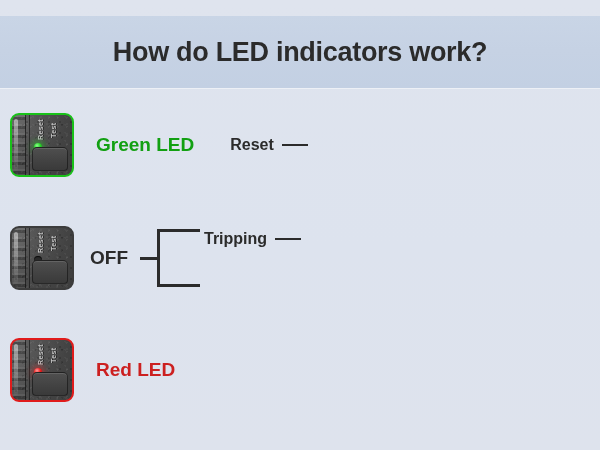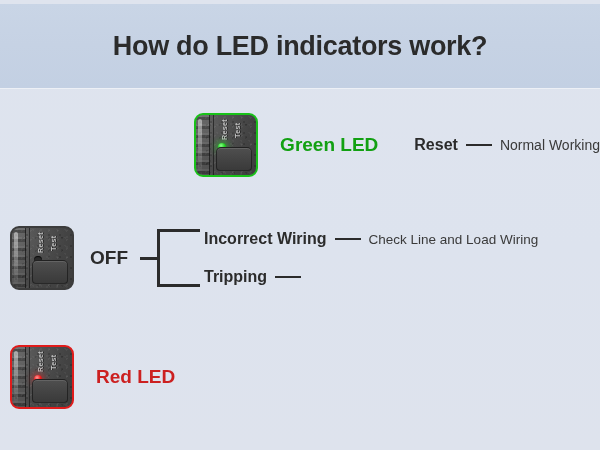--- a/index.html
+++ b/index.html
@@ -17,23 +17,23 @@
     position: relative;
     width: 600px;
     height: 450px;
     background: linear-gradient(180deg, #dfe4ee 0%, #dde3ee 55%, #dee3ed 100%);
   }
 
   
   .header {
     position: absolute;
     left: 0;
-    top: 4px;
+    top: 16px;
     width: 600px;
-    height: 84px;
+    height: 72px;
     background: linear-gradient(180deg, #c9d5e6 0%, #c6d2e4 48%, #c3d0e3 100%);
     display: flex;
     align-items: center;
     justify-content: center;
     box-shadow: 0 1px 0 rgba(255,255,255,0.45);
   }
   .header-title {
     font-size: 27px;
     font-weight: bold;
     color: #2b2b2b;
@@ -43,23 +43,23 @@
 
   
   .row {
     position: absolute;
     left: 0;
     width: 600px;
     height: 90px;
     display: flex;
     align-items: center;
   }
-  #row-green { top: 100px; justify-content: flex-end; }
+  #row-green { top: 100px; }
   #row-off   { top: 213px; }
-  #row-red   { top: 332px; }
+  #row-red   { top: 325px; }
 
   
   .device {
     position: relative;
     width: 64px;
     height: 64px;
     margin-left: 10px;
     border-radius: 9px;
     border: 2px solid #4a4a4a;
     box-sizing: border-box;
@@ -284,21 +284,20 @@
       <div class="dev-legend test">Test</div>
       <div class="dev-led green"></div>
       <div class="dev-panel"></div>
     </div>
 
     <div class="state-label state-green">Green LED</div>
 
     <div class="detail" id="green-detail">
       <span class="detail-term">Reset</span>
       <span class="detail-dash"></span>
-      <span class="detail-desc">Normal Working</span>
     </div>
   </div>
 
   <div class="row" id="row-off">
 
     <div class="device off-border">
       <div class="dev-strip">
         <div class="dev-strip-gloss"></div>
       </div>
       <div class="dev-seam"></div>
@@ -312,25 +311,20 @@
 
     <div class="branch-wrap">
       <div class="bracket">
         <div class="stem"></div>
         <div class="spine"></div>
         <div class="arm-top"></div>
         <div class="arm-bottom"></div>
       </div>
 
       <div class="branch-items">
-        <div class="detail">
-          <span class="detail-term">Incorrect Wiring</span>
-          <span class="detail-dash"></span>
-          <span class="detail-desc">Check Line and Load Wiring</span>
-        </div>
 
         <div class="detail">
           <span class="detail-term">Tripping</span>
           <span class="detail-dash"></span>
         </div>
       </div>
     </div>
   </div>
 
   <div class="row" id="row-red">

